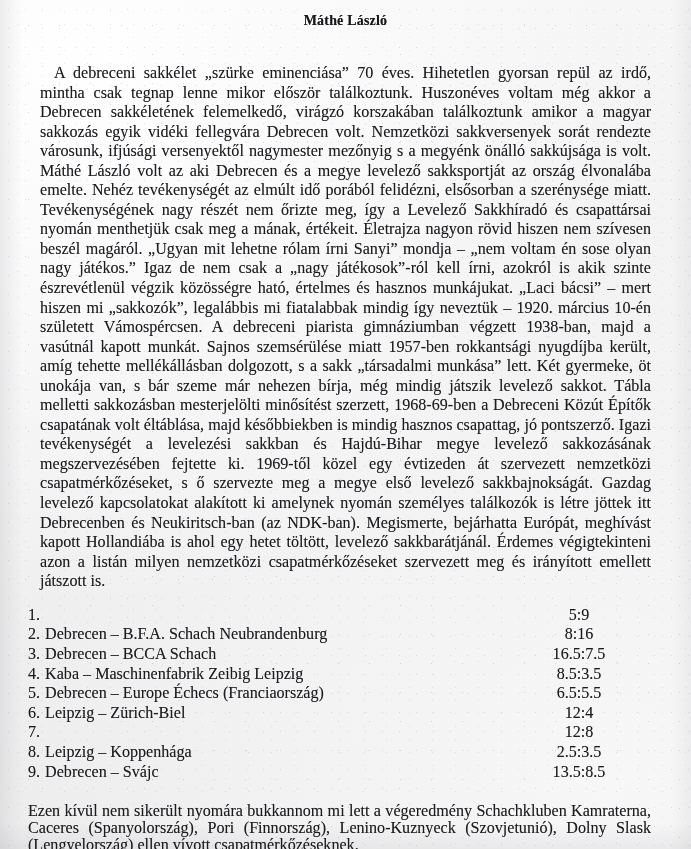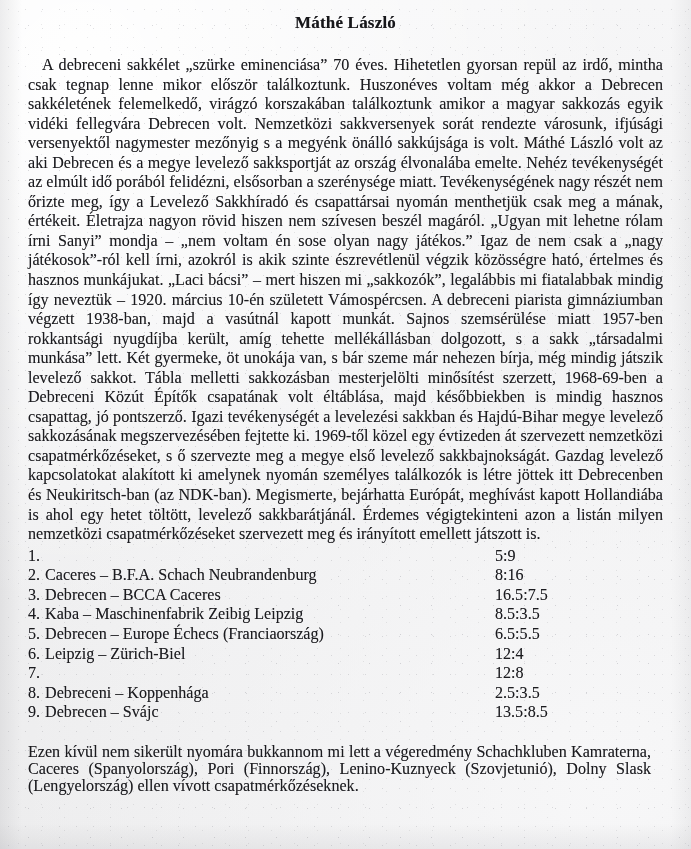--- a/index.html
+++ b/index.html
@@ -55,31 +55,31 @@
   #doc-content {
     position: relative;
     z-index: 2;
     padding: 0;
   }
 
   
   #page-title {
     text-align: center;
     font-weight: bold;
-    font-size: 17px;
+    font-size: 14px;
     letter-spacing: 0.2px;
     color: #17171a;
     margin: 0;
     padding-top: 13px;
     text-shadow: 0 0 0.6px rgba(30,30,35,0.55);
   }
 
   
   #body-text {
-    margin: 0;
+    margin: 12px;
     padding: 22px 28px 0 28px;
     font-size: 16.1px;
     line-height: 19.55px;
     text-align: justify;
     text-justify: inter-word;
     color: #1b1b1f;
     text-indent: 14px;
     hyphens: none;
     text-shadow: 0 0 0.5px rgba(40,40,46,0.4);
   }
@@ -104,21 +104,21 @@
   }
   .match-name {
     flex: 0 0 auto;
   }
   .match-spacer {
     flex: 1 1 auto;
   }
   .match-score {
     flex: 0 0 auto;
     width: 168px;
-    text-align: left;
+    text-align: center;
     padding-right: 0px;
   }
 
   
   #closing-text {
     margin: 0;
     padding: 21px 40px 0 28px;
     font-size: 16.1px;
     line-height: 17px;
     text-align: justify;
@@ -142,27 +142,27 @@
     <p id="body-text">A debreceni sakkélet „szürke eminenciása” 70 éves. Hihetetlen gyorsan repül az irdő, mintha csak tegnap lenne mikor először találkoztunk. Huszonéves voltam még akkor a Debrecen sakkéletének felemelkedő, virágzó korszakában találkoztunk amikor a magyar sakkozás egyik vidéki fellegvára Debrecen volt. Nemzetközi sakkversenyek sorát rendezte városunk, ifjúsági versenyektől nagymester mezőnyig s a megyénk önálló sakkújsága is volt. Máthé László volt az aki Debrecen és a megye levelező sakksportját az ország élvonalába emelte. Nehéz tevékenységét az elmúlt idő porából felidézni, elsősorban a szerénysége miatt. Tevékenységének nagy részét nem őrizte meg, így a Levelező Sakkhíradó és csapattársai nyomán menthetjük csak meg a mának, értékeit. Életrajza nagyon rövid hiszen nem szívesen beszél magáról. „Ugyan mit lehetne rólam írni Sanyi” mondja – „nem voltam én sose olyan nagy játékos.” Igaz de nem csak a „nagy játékosok”-ról kell írni, azokról is akik szinte észrevétlenül végzik közösségre ható, értelmes és hasznos munkájukat. „Laci bácsi” – mert hiszen mi „sakkozók”, legalábbis mi fiatalabbak mindig így neveztük – 1920. március 10-én született Vámospércsen. A debreceni piarista gimnáziumban végzett 1938-ban, majd a vasútnál kapott munkát. Sajnos szemsérülése miatt 1957-ben rokkantsági nyugdíjba került, amíg tehette mellékállásban dolgozott, s a sakk „társadalmi munkása” lett. Két gyermeke, öt unokája van, s bár szeme már nehezen bírja, még mindig játszik levelező sakkot. Tábla melletti sakkozásban mesterjelölti minősítést szerzett, 1968-69-ben a Debreceni Közút Építők csapatának volt éltáblása, majd későbbiekben is mindig hasznos csapattag, jó pontszerző. Igazi tevékenységét a levelezési sakkban és Hajdú-Bihar megye levelező sakkozásának megszervezésében fejtette ki. 1969-től közel egy évtizeden át szervezett nemzetközi csapatmérkőzéseket, s ő szervezte meg a megye első levelező sakkbajnokságát. Gazdag levelező kapcsolatokat alakított ki amelynek nyomán személyes találkozók is létre jöttek itt Debrecenben és Neukiritsch-ban (az NDK-ban). Megismerte, bejárhatta Európát, meghívást kapott Hollandiába is ahol egy hetet töltött, levelező sakkbarátjánál. Érdemes végigtekinteni azon a listán milyen nemzetközi csapatmérkőzéseket szervezett meg és irányított emellett játszott is.</p>
 
     <div id="match-list">
       <div class="match-row">
         <span class="match-index">1.</span>
         <span class="match-spacer"></span>
         <span class="match-score">5:9</span>
       </div>
       <div class="match-row">
         <span class="match-index">2.</span>
-        <span class="match-name">Caceres – B.F.A. Schach Neubrandenburg</span>
+        <span class="match-name">Debrecen – B.F.A. Schach Neubrandenburg</span>
         <span class="match-spacer"></span>
         <span class="match-score">8:16</span>
       </div>
       <div class="match-row">
         <span class="match-index">3.</span>
-        <span class="match-name">Debrecen – BCCA Caceres</span>
+        <span class="match-name">Debrecen – BCCA Schach</span>
         <span class="match-spacer"></span>
         <span class="match-score">16.5:7.5</span>
       </div>
       <div class="match-row">
         <span class="match-index">4.</span>
         <span class="match-name">Kaba – Maschinenfabrik Zeibig Leipzig</span>
         <span class="match-spacer"></span>
         <span class="match-score">8.5:3.5</span>
       </div>
       <div class="match-row">
@@ -177,21 +177,21 @@
         <span class="match-spacer"></span>
         <span class="match-score">12:4</span>
       </div>
       <div class="match-row">
         <span class="match-index">7.</span>
         <span class="match-spacer"></span>
         <span class="match-score">12:8</span>
       </div>
       <div class="match-row">
         <span class="match-index">8.</span>
-        <span class="match-name">Debreceni – Koppenhága</span>
+        <span class="match-name">Leipzig – Koppenhága</span>
         <span class="match-spacer"></span>
         <span class="match-score">2.5:3.5</span>
       </div>
       <div class="match-row">
         <span class="match-index">9.</span>
         <span class="match-name">Debrecen – Svájc</span>
         <span class="match-spacer"></span>
         <span class="match-score">13.5:8.5</span>
       </div>
     </div>

